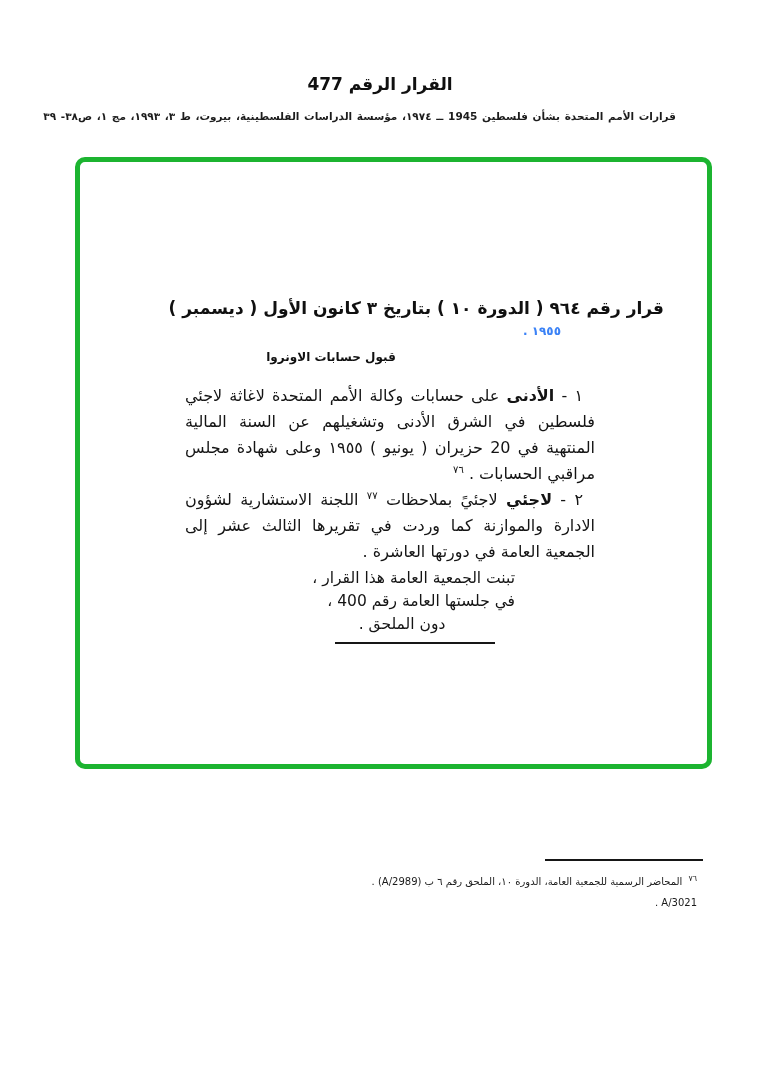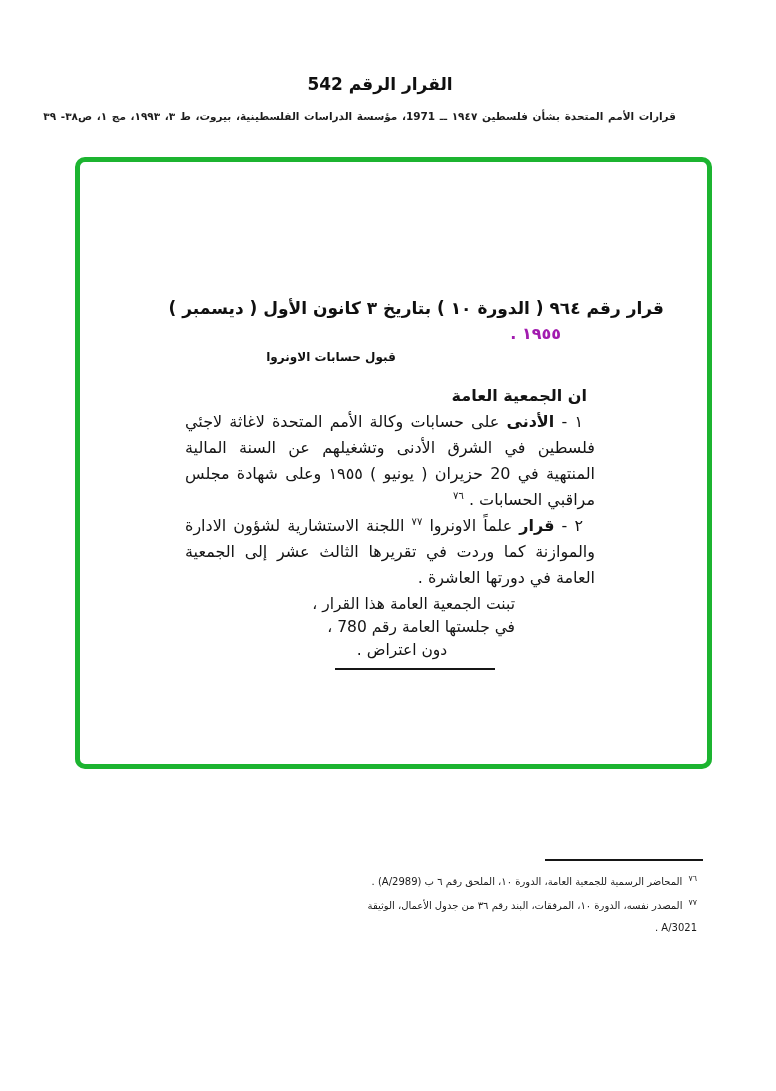--- a/index.html
+++ b/index.html
@@ -38,21 +38,21 @@
 
   
   .doc-title1{
     top:136px;right:43px;
     direction:rtl;white-space:nowrap;
     font-size:17px;font-weight:700;color:#101010;
   }
   .doc-title2{
     top:162px;right:146px;
     direction:rtl;white-space:nowrap;
-    font-size:16px;font-weight:700;color:#a21caf;
+    font-size:12px;font-weight:700;color:#3b82f6;
   }
   .doc-subtitle{
     top:188px;left:0;width:502px;
     text-align:center;direction:rtl;
     font-size:12px;font-weight:700;color:#101010;
     white-space:nowrap;
   }
   .doc-body{
     top:221px;left:105px;width:410px;
     direction:rtl;
@@ -107,44 +107,42 @@
   }
   .fn-carry-inner{
     display:inline-block;
     direction:rtl;
     margin-left:48px;
   }
 </style>
 </head>
 <body>
 
-<div class="abs header-title">القرار الرقم 542</div>
-<div class="abs citation">قرارات الأمم المتحدة بشأن فلسطين ١٩٤٧ ــ 1971، مؤسسة الدراسات الفلسطينية، بيروت، ط ٣، ١٩٩٣، مج ١، ص٣٨- ٣٩</div>
+<div class="abs header-title">القرار الرقم 477</div>
+<div class="abs citation">قرارات الأمم المتحدة بشأن فلسطين 1945 ــ ١٩٧٤، مؤسسة الدراسات الفلسطينية، بيروت، ط ٣، ١٩٩٣، مج ١، ص٣٨- ٣٩</div>
 
 <div class="abs frame" style="border-color: rgb(28, 180, 48);">
 
   <div class="abs doc-title1">قرار رقم ٩٦٤ ( الدورة ١٠ ) بتاريخ ٣ كانون الأول ( ديسمبر )</div>
   <div class="abs doc-title2">١٩٥٥ .</div>
   <div class="abs doc-subtitle">قبول حسابات الاونروا</div>
 
   <div class="abs doc-body">
-    <div class="opening">ان الجمعية العامة</div>
 
     <p><span>١ -</span> <span class="bold-word">الأدنى</span> <span>على حسابات وكالة الأمم المتحدة لاغاثة لاجئي فلسطين في الشرق الأدنى وتشغيلهم عن السنة المالية المنتهية في 20 حزيران ( يونيو ) ١٩٥٥ وعلى شهادة مجلس مراقبي الحسابات .</span> <sup class="ref">٧٦</sup></p>
 
-    <p><span>٢ -</span> <span class="bold-word">قرار</span> <span>علماً الاونروا</span> <sup class="ref">٧٧</sup> <span>اللجنة الاستشارية لشؤون الادارة والموازنة كما وردت في تقريرها الثالث عشر إلى الجمعية العامة في دورتها العاشرة .</span></p>
+    <p><span>٢ -</span> <span class="bold-word">لاجئي</span> <span>لاجئيً بملاحظات</span> <sup class="ref">٧٧</sup> <span>اللجنة الاستشارية لشؤون الادارة والموازنة كما وردت في تقريرها الثالث عشر إلى الجمعية العامة في دورتها العاشرة .</span></p>
 
     <div class="closing">
       <div class="c-line">تبنت الجمعية العامة هذا القرار ،</div>
-      <div class="c-line">في جلستها العامة رقم 780 ،</div>
-      <div class="c-line-last">دون اعتراض .</div>
+      <div class="c-line">في جلستها العامة رقم 400 ،</div>
+      <div class="c-line-last">دون الملحق .</div>
     </div>
     <div class="divider-mid"></div>
   </div>
 
   <div class="abs fn-divider"></div>
   <div class="abs footnotes">
     <div class="fn-line"><span class="fn-marker">٧٦</span><span>المحاضر الرسمية للجمعية العامة، الدورة ١٠، الملحق رقم ٦ ب (A/2989) .</span></div>
-    <div class="fn-line"><span class="fn-marker">٧٧</span><span>المصدر نفسه، الدورة ١٠، المرفقات، البند رقم ٣٦ من جدول الأعمال، الوثيقة</span></div>
     <div class="fn-line"><span class="fn-carry-inner">A/3021 .</span></div>
   </div>
 
 </div>
 
 </body></html>

